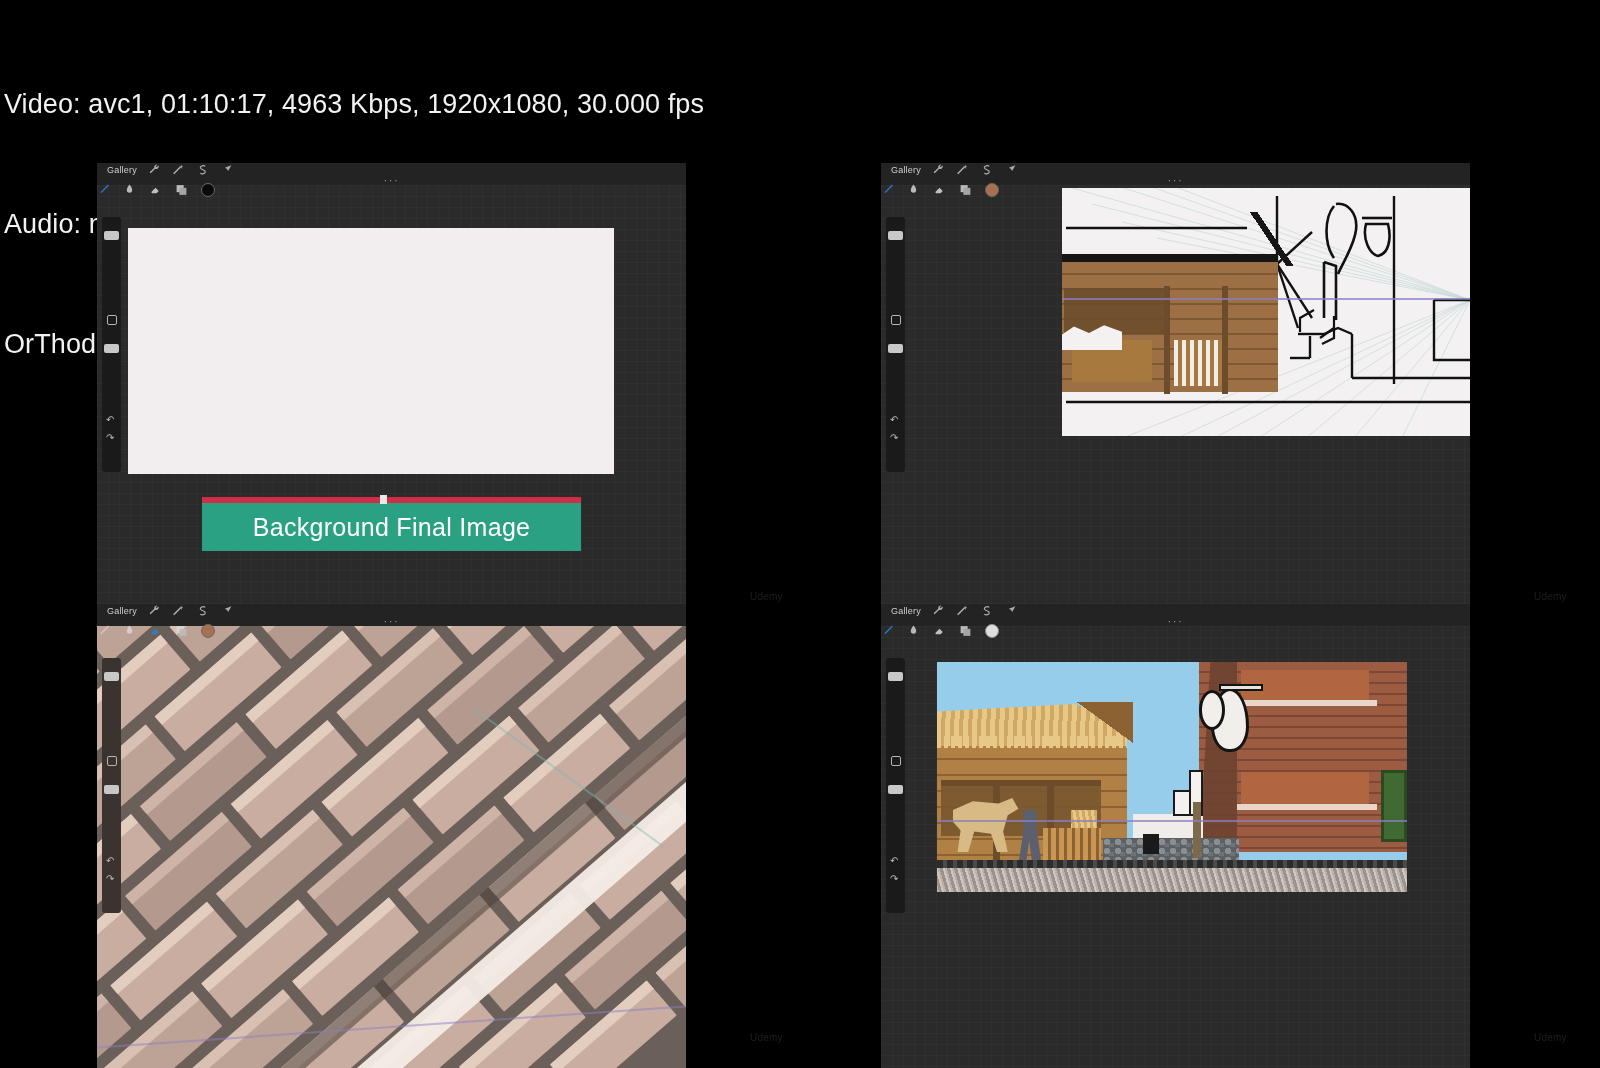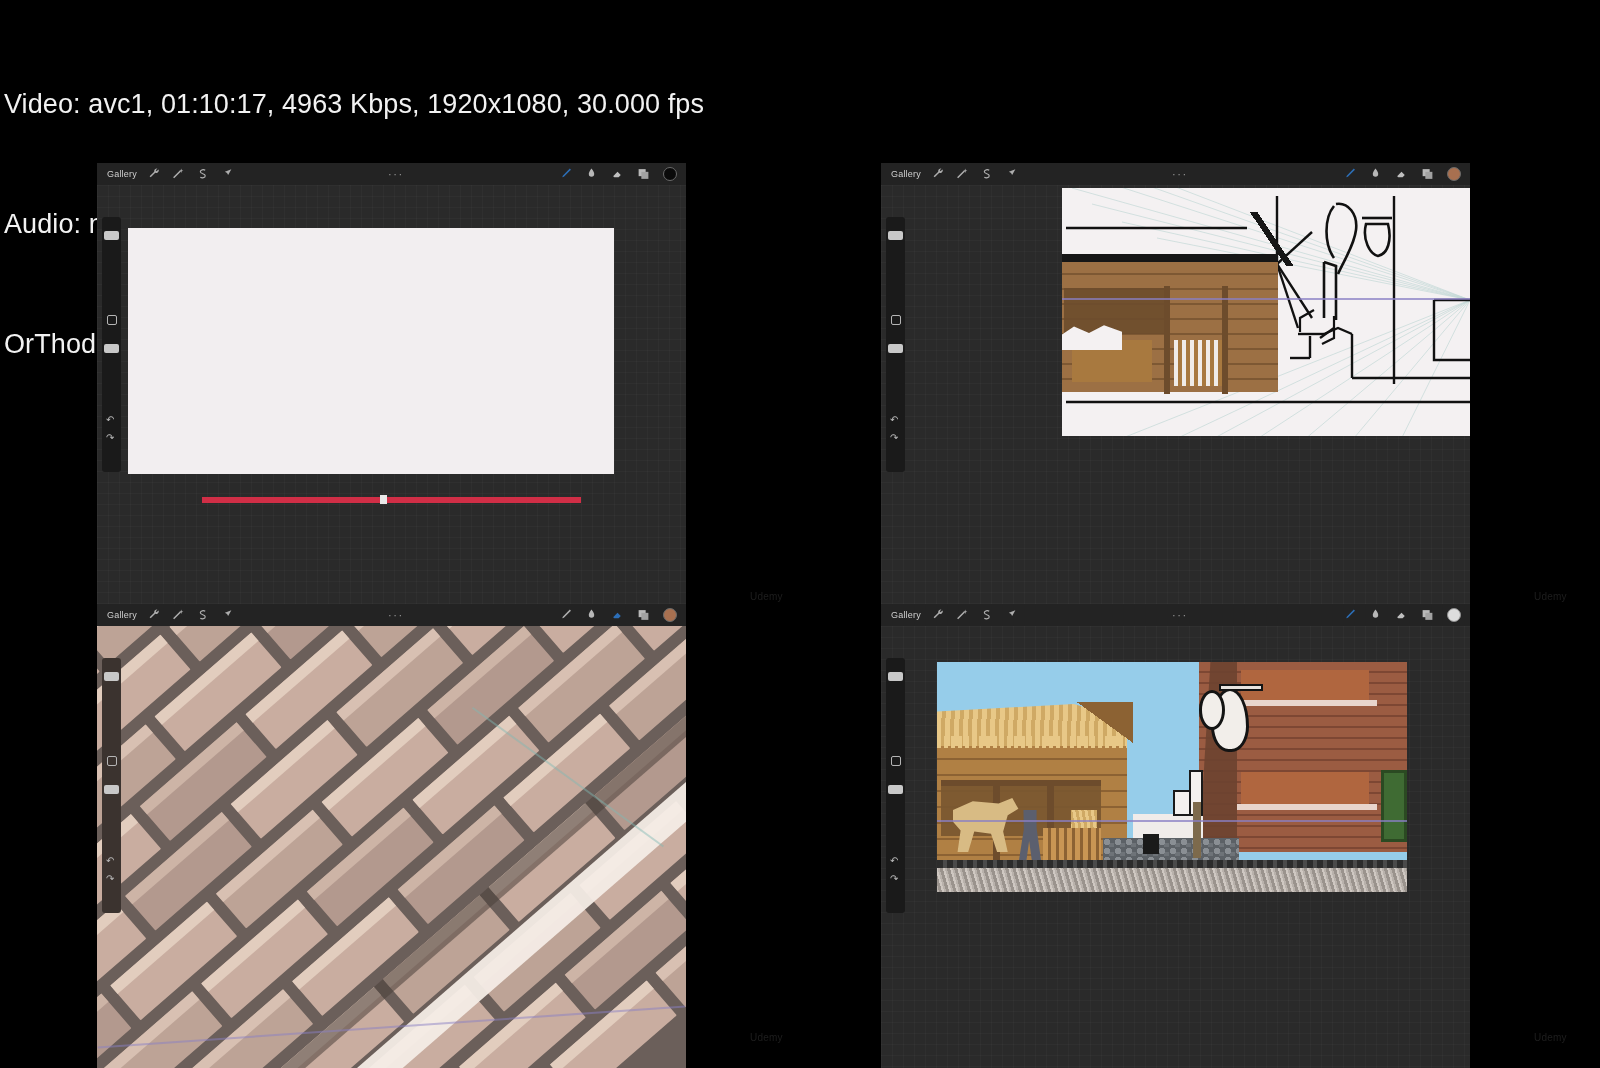--- a/index.html
+++ b/index.html
@@ -35,20 +35,21 @@
   .p2 { left: 881px; top: 0px;   width: 589px; height: 441px; }
   .p3 { left: 97px;  top: 441px; width: 589px; height: 464px; }
   .p4 { left: 881px; top: 441px; width: 589px; height: 464px; }
 
   
   .ptoolbar {
     position: absolute; left: 0; top: 0; width: 100%; height: 22px;
     background: #232323;
     display: flex; 
     z-index: 20;
+    flex-direction: column;
   }
   .tb-left { display: flex; align-items: center; gap: 11px; padding-left: 10px; }
   .tb-gallery { color: #cfcfcf; font-size: 9px; letter-spacing: .2px; }
   .tb-center { flex: 1; display: flex; justify-content: center; align-items: center; }
   .tb-dots { color: #9a9a9a; font-size: 11px; letter-spacing: 1.6px; line-height: 6px; }
   .tb-right { display: flex; align-items: center; gap: 13px; padding-right: 9px; }
   .ticon { width: 13px; height: 14px; display: block; opacity: .82; }
   .ticon svg { width: 100%; height: 100%; display: block; }
   .swatch {
     width: 14px; height: 14px; border-radius: 50%;
@@ -236,20 +237,23 @@
           <div class="rail-handle rail-h2"></div>
           <div class="rail-arrow rail-undo">↶</div>
           <div class="rail-arrow rail-redo">↷</div>
         </div>
 
         <div class="white-canvas"></div>
 
         <div class="banner-wrap">
           <div class="progress-track">
             <div class="progress-knob"></div>
+          </div>
+          <div class="banner">
+            <span>Background Final Image</span>
           </div>
         </div>
       </div>
     </div>
 
     <div class="panel p2">
       <div class="ptoolbar">
         <div class="tb-left">
           <span class="tb-gallery">Gallery</span>
           <span class="ticon">

